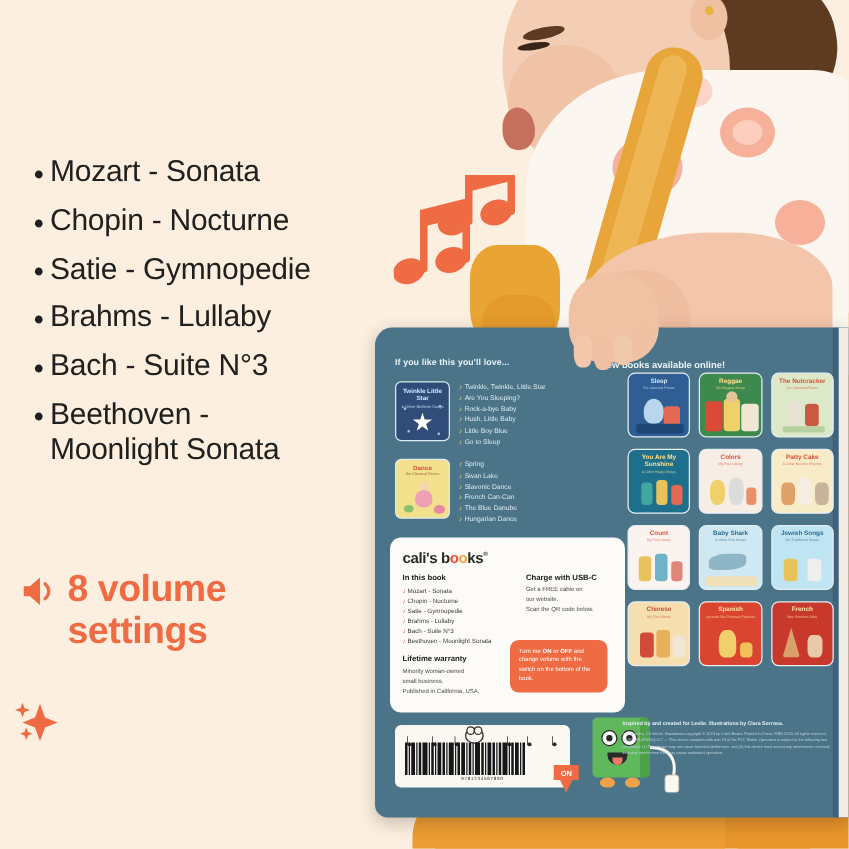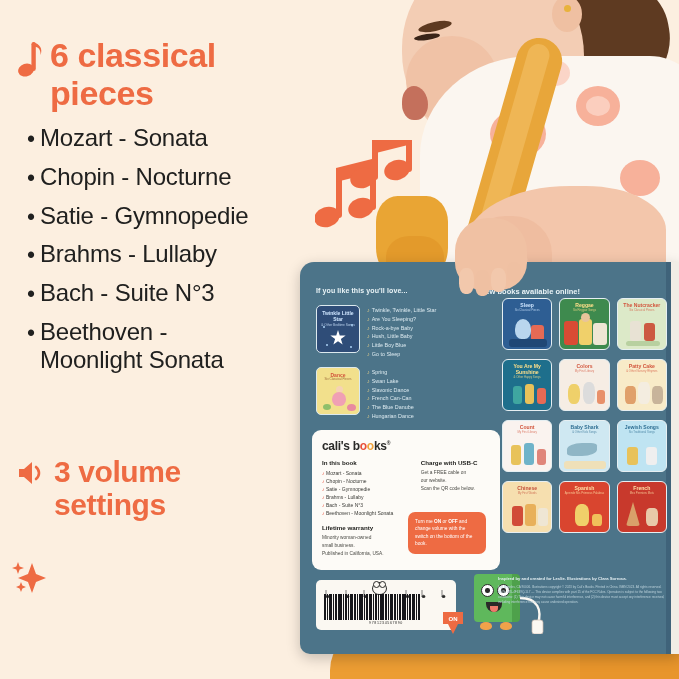--- a/index.html
+++ b/index.html
@@ -507,32 +507,20 @@
   <div class="hand-over" style="position:absolute;left:455px;top:250px;width:90px;height:60px;z-index:30;">
     <div style="position:absolute;left:0;top:-32px;width:72px;height:72px;background:#F0C1A3;border-radius:46% 46% 38% 38%;"></div>
     <div style="position:absolute;left:4px;top:18px;width:15px;height:26px;background:#F2C8AC;border-radius:40%;"></div>
     <div style="position:absolute;left:20px;top:20px;width:15px;height:26px;background:#EFC0A2;border-radius:40%;"></div>
     <div style="position:absolute;left:36px;top:18px;width:15px;height:24px;background:#F2C8AC;border-radius:40%;"></div>
     <div style="position:absolute;left:52px;top:12px;width:14px;height:20px;background:#EFC0A2;border-radius:40%;"></div>
   </div>
 
   <div class="left-col">
 
-    <div class="headline-row">
-      <div class="note-icon">
-        <svg viewBox="0 0 26 38" width="26" height="38">
-          <g fill="#EE6B43">
-            <ellipse cx="8" cy="30" rx="8" ry="6.4" transform="rotate(-18 8 30)"></ellipse>
-            <rect x="13.4" y="2" width="4.4" height="29" rx="2.2"></rect>
-            <path d="M15 2 C22 4 25 9 22.5 15 C22.8 8.5 19.5 6.5 15 6.5 Z"></path>
-          </g>
-        </svg>
-      </div>
-      <div class="headline">6 classical pieces</div>
-    </div>
 
     <div class="piece-list">
       <div class="piece-item">
         <span class="bullet">•</span>
         <span class="piece-text">Mozart - Sonata</span>
       </div>
       <div class="piece-item">
         <span class="bullet">•</span>
         <span class="piece-text">Chopin - Nocturne</span>
       </div>
@@ -554,21 +542,21 @@
       </div>
     </div>
 
     <div class="feature" id="feat-volume">
       <span class="ficon">
         <svg width="30" height="26" viewBox="0 0 30 26">
           <path d="M3 9 h5 L16 2 v22 L8 17 H3 Z" fill="#EE6B43"></path>
           <path d="M20 7 C24 10.5 24 15.5 20 19" stroke="#EE6B43" stroke-width="2.6" fill="none" stroke-linecap="round"></path>
         </svg>
       </span>
-      <span class="ftext">3 volume settings</span>
+      <span class="ftext">8 volume settings</span>
     </div>
 
     <div class="feature" id="feat-sound">
       <span class="ficon">
         <svg width="34" height="32" viewBox="0 0 34 32">
           <g fill="#EE6B43">
             <path d="M20 2 L24 13 L34 17 L24 21 L20 32 L16 21 L6 17 L16 13 Z"></path>
             <path d="M6 1 L7.6 5.4 L12 7 L7.6 8.6 L6 13 L4.4 8.6 L0 7 L4.4 5.4 Z"></path>
             <path d="M9 21 L10.4 24.6 L14 26 L10.4 27.4 L9 31 L7.6 27.4 L4 26 L7.6 24.6 Z"></path>
           </g>

